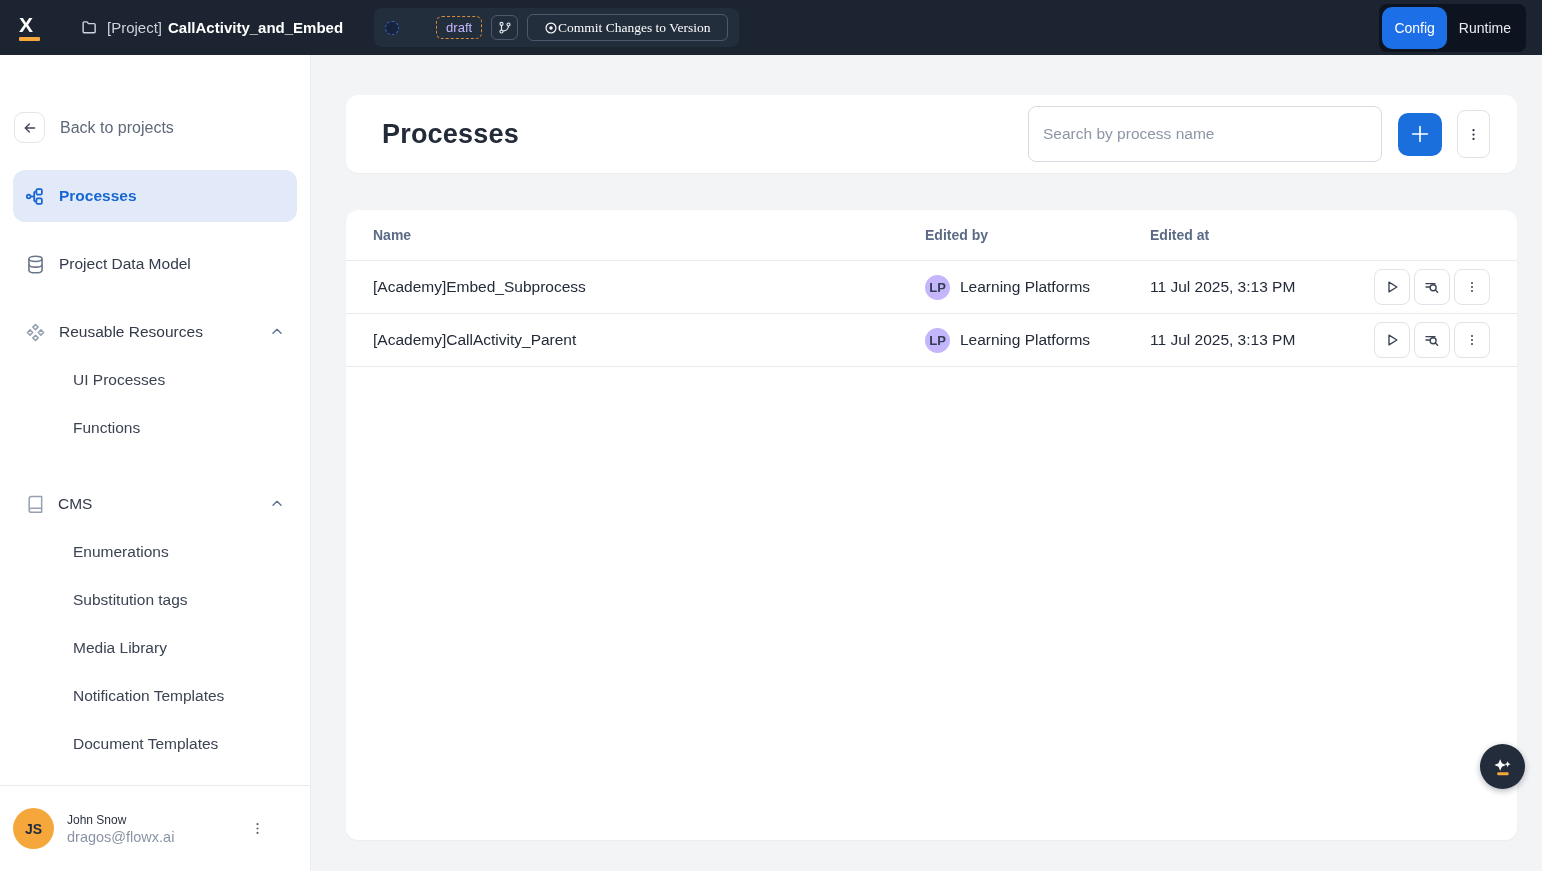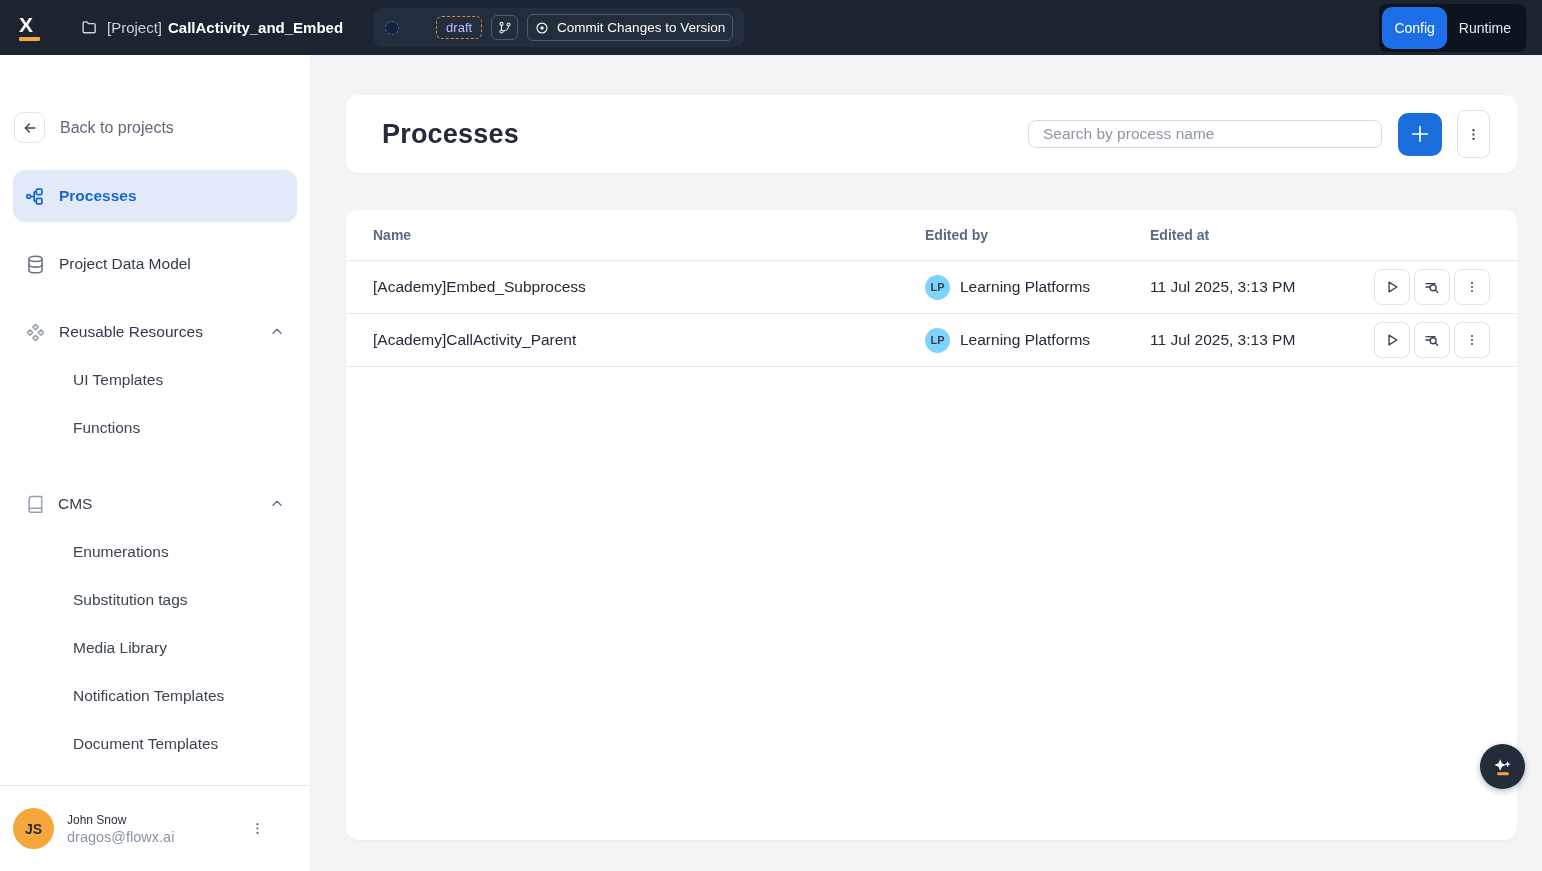--- a/index.html
+++ b/index.html
@@ -34,22 +34,22 @@
   }
   .tag { font-size:13px; border-radius:6px; padding:2px 9px; line-height:17px; }
   .tag.main { border:1.5px solid #2e6be2; color:#ffffff; }
   .tag.draft { border:1.5px dashed #d98a3d; color:#c4b5fd;margin-left:28px; }
   .icon-btn-dark {
     height:25px; min-width:27px; border:1px solid #4d5a6e; border-radius:6px;
     display:flex; align-items:center; justify-content:center; background:transparent; cursor:pointer;
   }
   .commit-btn {
     height:27px; border:1px solid #4d5a6e; border-radius:6px; background:transparent;
-    color:#ffffff; font-size:13.5px; display:flex; align-items:center; gap:8px;
-    padding:0 7px; cursor:pointer; font-family:Liberation Sans, sans-serif;
+    color:#ffffff; font-size:13.5px; display:flex; align-items:center; 
+    padding:0 16px; cursor:pointer; font-family:Liberation Serif, serif;
   }
   .mode-toggle {
     margin-left:auto; background:#0d141f; border-radius:8px; padding:3px;
     display:flex; align-items:center;
   }
   .mode-toggle .mode {
     font-size:14px; padding:13px 12px; border-radius:10px; color:#e8ebef; cursor:pointer;
   }
   .mode-toggle .mode.active { background:#1d6fe8; color:#fff; }
 
@@ -103,21 +103,21 @@
     position:absolute; background:#ffffff; border-radius:12px;
     box-shadow:0 1px 2px rgba(20,30,50,0.04);
   }
   .header-card {
     left:35px; top:40px; width:1171px; height:78px;
     display:flex; align-items:center; padding:0 27px 0 36px;
   }
   .page-title { font-size:27px; font-weight:700; color:#232b39; letter-spacing:0.2px; }
   .header-right { margin-left:auto; display:flex; align-items:center; }
   .search-input {
-    width:354px; height:28px; border:1px solid #d8dbe2; border-radius:8px;
+    width:354px; height:56px; border:1px solid #d8dbe2; border-radius:8px;
     font-size:15.5px; color:#232b39; padding:0 14px; outline:none;
     font-family:inherit; background:#fff;
   }
   .search-input::placeholder { color:#8d96a6; }
   .add-btn {
     width:44px; height:43px; background:#1b6fdd; border:none; border-radius:10px;
     margin-left:16px; display:flex; align-items:center; justify-content:center; cursor:pointer;
   }
   .header-kebab {
     width:33px; height:48px; border:1px solid #dfe2e8; border-radius:8px; background:#fff;
@@ -128,23 +128,23 @@
   .trow {
     display:grid; grid-template-columns:552px 225px 224px 116px;
     align-items:center; padding:0 27px;
   }
   .thead { height:51px; border-bottom:1px solid #e7eaee;font-weight:bold; }
   .th { font-size:14px; color:#5b6b85; }
   .tr { height:53px; border-bottom:1px solid #e7eaee; }
   .cell-name { font-size:15.5px; color:#232b39; }
   .cell-editedby { display:flex; align-items:center; gap:10px; }
   .lp-avatar {
-    width:25px; height:25px; border-radius:50%; background:#7dd3fc;
+    width:25px; height:25px; border-radius:50%; background:#c4b5fd;
     display:flex; align-items:center; justify-content:center;
-    font-size:11px; font-weight:700; color:#333f52;
+    font-size:13px; font-weight:700; color:#333f52;
   }
   .cell-editedby .who { font-size:15.5px; color:#232b39; }
   .cell-date { font-size:15.5px; color:#232b39; }
   .cell-actions { display:flex; gap:4px; justify-content:flex-end; }
   .row-btn {
     width:36px; height:36px; border:1px solid #e0e3e9; border-radius:8px; background:#fff;
     display:flex; align-items:center; justify-content:center; cursor:pointer;
   }
 
   .assistant-fab {
@@ -253,21 +253,21 @@
           </svg>
       </span>
       <span>Reusable Resources</span>
       <span class="chev">
         <svg width="16" height="16" viewBox="0 0 24 24" fill="none" stroke="#5b708f" stroke-width="2" stroke-linecap="round" stroke-linejoin="round">
             <path d="m6 14 6-6 6 6"></path>
           </svg>
       </span>
     </div>
     <div class="sub-item">
-      <span>UI Templates</span>
+      <span>UI Processes</span>
     </div>
     <div class="sub-item">
       <span>Functions</span>
     </div>
 
     <div class="section-header cms-gap">
       <span style="display:flex;">
         <svg width="20" height="20" viewBox="0 0 24 24" fill="none" stroke="#97a1b2" stroke-width="1.8" stroke-linejoin="round">
             <path d="M5 19.5A2.5 2.5 0 0 1 7.5 17H20V3H7.5A2.5 2.5 0 0 0 5 5.5Z"></path>
             <path d="M5 19.5A2.5 2.5 0 0 0 7.5 22H20v-5"></path>

